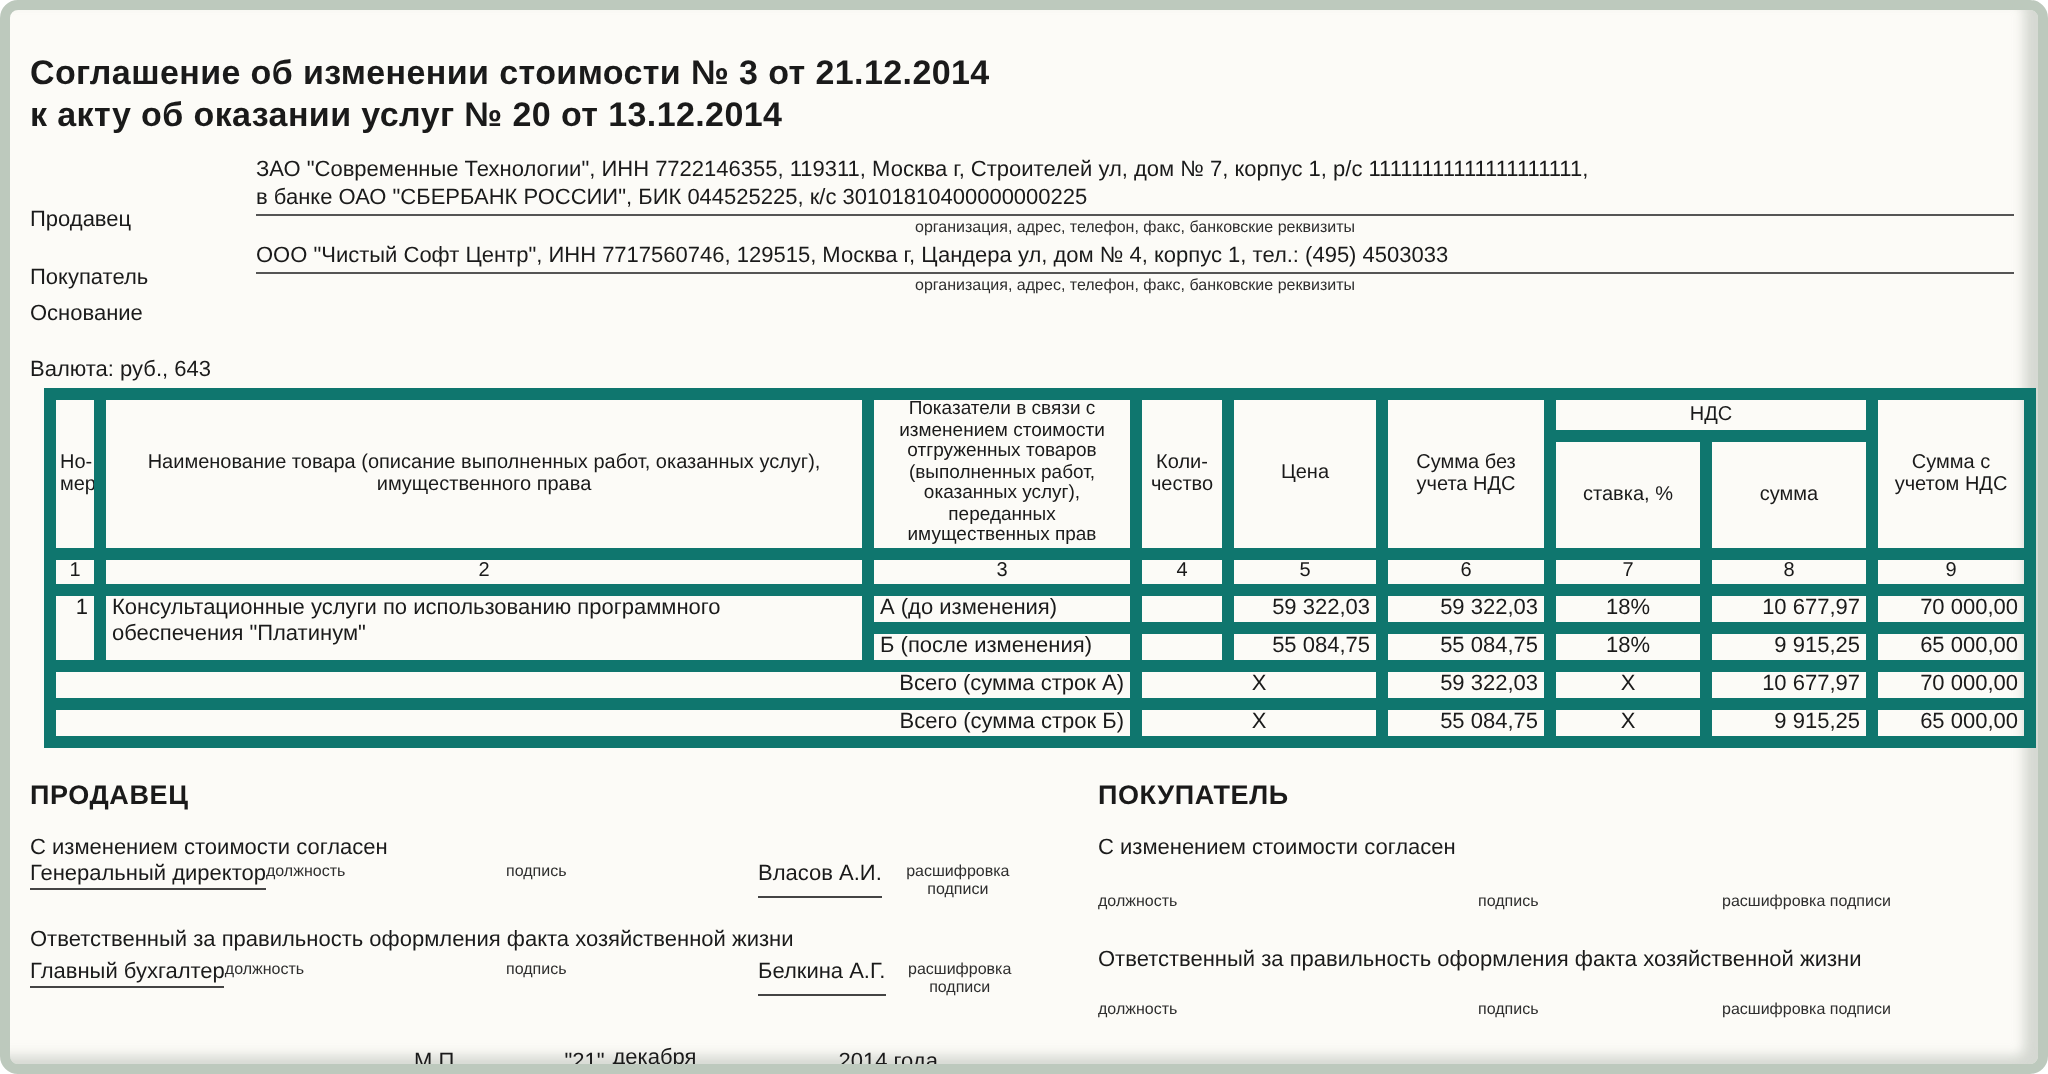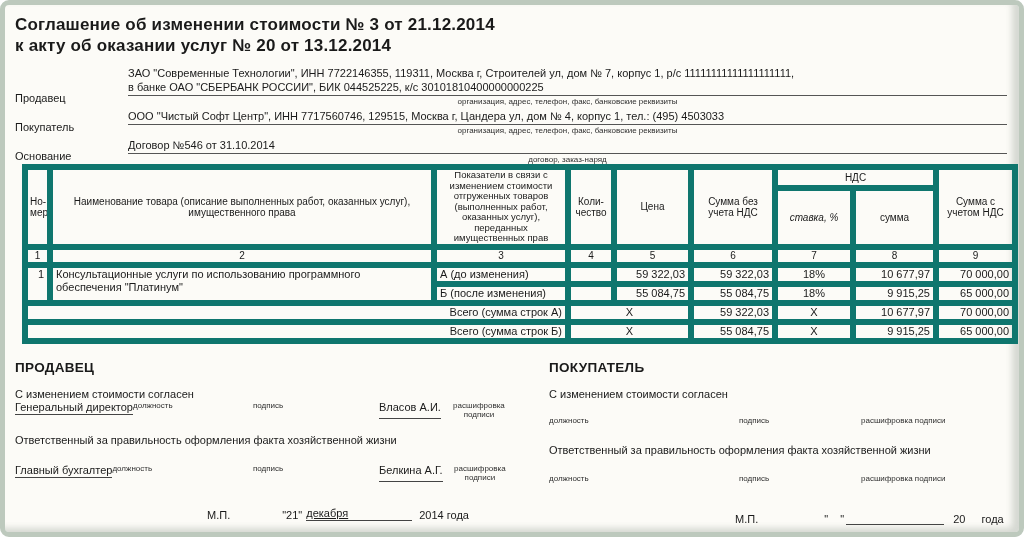--- a/index.html
+++ b/index.html
@@ -1,19 +1,19 @@
 <!DOCTYPE html>
 <html><head>
 <meta charset="utf-8">
 <style>
   * { box-sizing: border-box; }
   html,body { margin:0; padding:0; width:1024px; height:537px; background:#ffffff;
               font-family:"Liberation Sans", sans-serif; color:#1a1a1a; }
   .frame { width:1024px; height:537px; border:5px solid #bdc9bd; border-radius:9px;
-           background:#fcfbf7; padding:7px 12px 4px 10px; overflow:hidden;
+           background:#fcfbf7; padding:19px 12px 4px 10px; overflow:hidden;
            box-shadow: inset -7px -4px 6px rgba(150,160,150,0.38); }
   
   .title { font-size:17px; font-weight:bold; line-height:21px; letter-spacing:0.2px; margin-top:2px; }
   
   .info { margin-top:11px; font-size:11px; }
   .info-row { display:flex; align-items:flex-end; margin-top:4px; }
   .info-label { flex:0 0 113px; padding-bottom:2px; }
   .info-main { flex:1; min-width:0; }
   .uline { border-bottom:1px solid #555; }
   .val { line-height:13px; padding-bottom:1px; }
@@ -28,21 +28,21 @@
   tr.numrow td { text-align:center; font-size:10px; height:13px; line-height:12px; }
   .ta-r { text-align:right; white-space:nowrap; }
   .ta-c { text-align:center; }
   td.tot-label { border:none; text-align:right; padding-right:5px; white-space:nowrap;margin-left:12px; }
   
   .bottom { display:flex; margin-top:16px; font-size:11px; }
   .bcol-left  { flex:0 0 502px; }
   .bcol-right { flex:1; margin-left:32px; }
   .sec-heading { font-weight:bold; font-size:13.5px; letter-spacing:0.3px; margin-bottom:13px; }
   .agree { }
-  .resp  { margin-top:15px; margin-bottom:17px; }
+  .resp  { margin-top:15px; margin-bottom:3px; }
   .sig-row { display:flex; align-items:flex-start; }
   .sig-cell { display:flex; }
   .sig-line { border-bottom:1px solid #444; min-height:14px; line-height:14px; white-space:nowrap; }
   .w-pos  { width:208px; }
   .w-sig  { width:108px; margin-left:30px; }
   .w-name { flex:1; margin-left:18px; }
   .w-pos2 { width:168px; }
   .w-sig2 { width:104px; margin-left:22px; }
   .mp-row { display:flex; align-items:flex-end; margin-top:24px; }
   .mp-row .month-line { border-bottom:1px solid #444; min-height:14px; line-height:14px;text-decoration:underline; }
@@ -74,29 +74,24 @@
       <div class="info-main">
         <div class="uline">
             <div class="val">ООО "Чистый Софт Центр", ИНН 7717560746, 129515, Москва г, Цандера ул, дом № 4, корпус 1, тел.: (495) 4503033</div>
           </div>
         <div class="caption">организация, адрес, телефон, факс, банковские реквизиты</div>
       </div>
     </div>
 
     <div class="info-row">
       <div class="info-label">Основание</div>
-      <div class="info-main">
-        <div class="uline">
-            <div class="val">Договор №546 от 31.10.2014</div>
-          </div>
-        <div class="caption">договор, заказ-наряд</div>
-      </div>
     </div>
   </div>
 
+  <div class="currency">Валюта: руб., 643</div>
 
   <table class="doc">
     <colgroup>
       <col style="width:25px">
         <col style="width:384px">
         <col style="width:134px">
       <col style="width:46px">
         <col style="width:77px">
         <col style="width:84px">
       <col style="width:78px">
@@ -114,21 +109,21 @@
         <th rowspan="2">
           <span>Коли-</span><br>
           <span>чество</span>
         </th>
         <th rowspan="2">Цена</th>
         <th rowspan="2">Сумма без учета НДС</th>
         <th colspan="2" style="height:14px;">НДС</th>
         <th rowspan="2">Сумма с учетом НДС</th>
       </tr>
       <tr>
-        <th style="height:52px;font-style:italic;">ставка, %</th>
+        <th style="height:52px;">ставка, %</th>
         <th>сумма</th>
       </tr>
       <tr class="numrow">
         <td>1</td>
         <td>2</td>
         <td>3</td>
         <td>4</td>
         <td>5</td>
         <td>6</td>
         <td>7</td>

